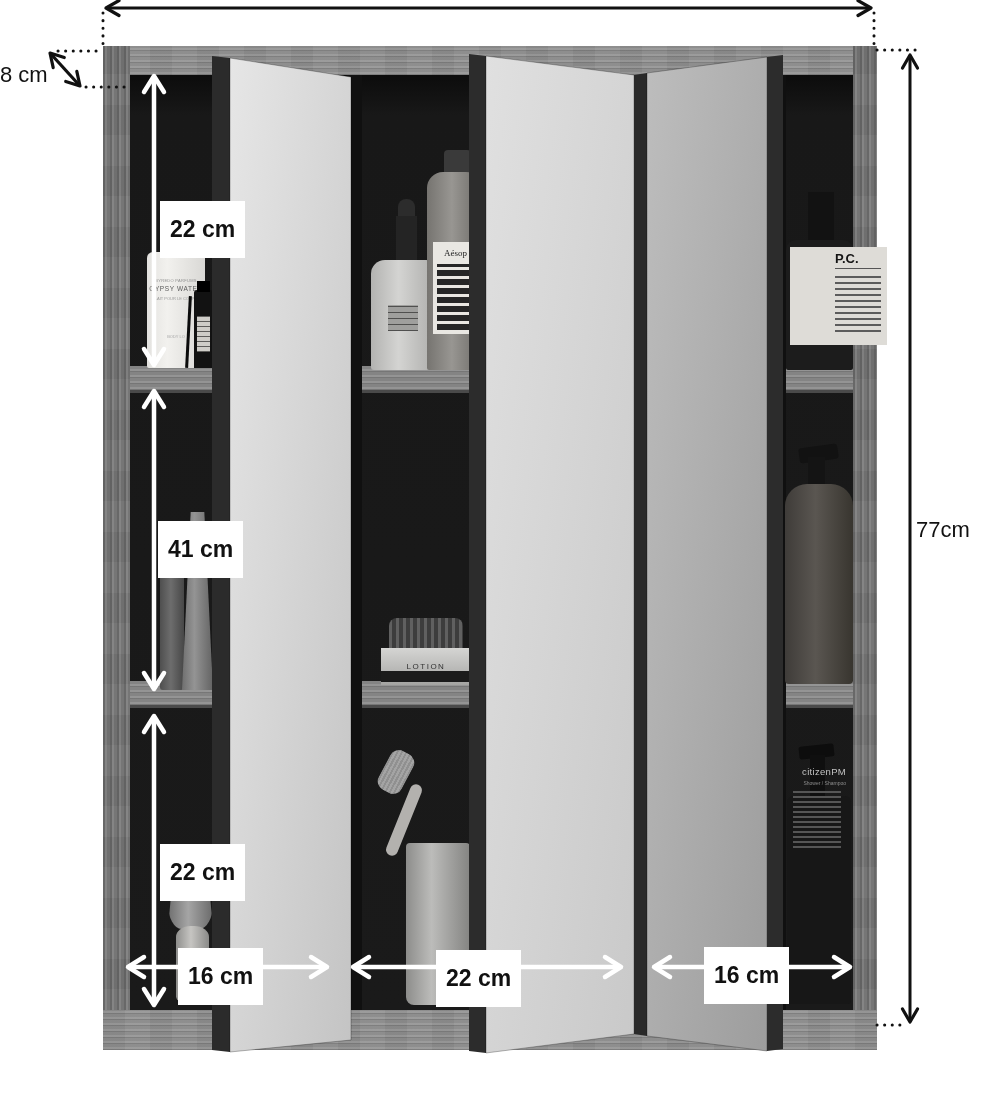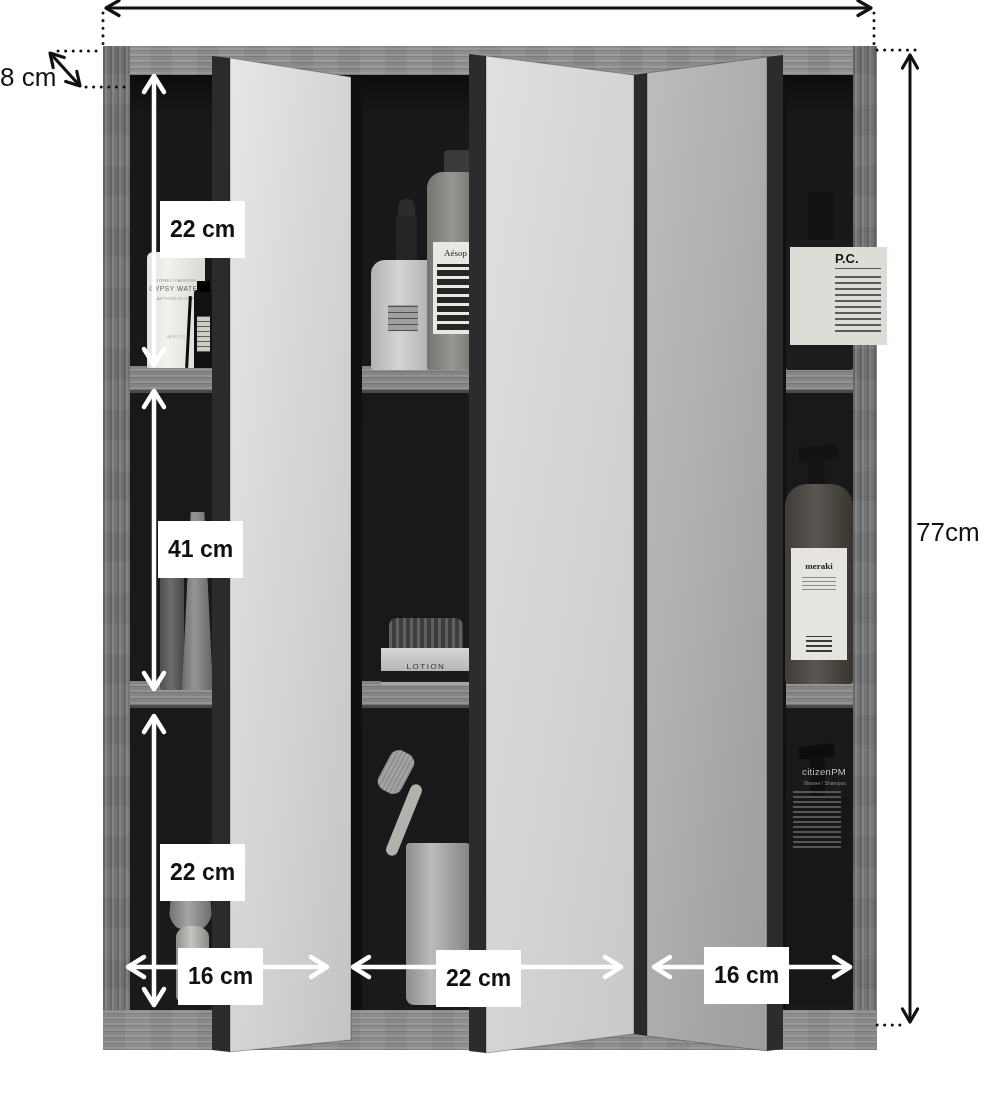--- a/index.html
+++ b/index.html
@@ -105,21 +105,21 @@
   #citizen-label .csub{font-size:5px;color:#8d8d8d;margin-top:3px;}
   #citizen-label .cbars{width:48px;height:58px;margin-top:4px;
     background-image:repeating-linear-gradient(0deg,#565656 0 2px,transparent 2px 5px);}
 
   
   svg.overlay{position:absolute;left:0;top:0;overflow:visible;}
 
   
   .dim-box{position:absolute;background:#ffffff;color:#111;font-size:23px;font-weight:600;
     padding:15px 10px;white-space:nowrap;}
-  .dim-plain{position:absolute;color:#111;font-size:26px;font-weight:500;white-space:nowrap;}
+  .dim-plain{position:absolute;color:#111;font-size:22px;font-weight:500;white-space:nowrap;}
   #lbl-sec-top{left:160px;top:201px;}
   #lbl-sec-mid{left:158px;top:521px;}
   #lbl-sec-bot{left:160px;top:844px;}
   #lbl-w-left{left:178px;top:948px;}
   #lbl-w-mid{left:436px;top:950px;}
   #lbl-w-right{left:704px;top:947px;}
   #lbl-height{left:916px;top:517px;}
   #lbl-depth{left:0px;top:62px;}
 </style>
 </head>
@@ -174,25 +174,20 @@
   <div class="abs" id="pc-neck"></div>
   <div class="abs" id="pc-body"></div>
   <div class="abs" id="pc-label">
     <div class="pname">P.C.</div>
     <div class="prule"></div>
     <div class="pbars"></div>
   </div>
   <div class="abs" id="meraki-pumphead"></div>
   <div class="abs" id="meraki-pumpstem"></div>
   <div class="abs" id="meraki-body"></div>
-  <div class="abs ptext" id="meraki-label">
-    <div class="mname">meraki</div>
-    <div class="mbars"></div>
-    <div class="mfoot"></div>
-  </div>
   <div class="abs" id="citizen-pumphead"></div>
   <div class="abs" id="citizen-pumpstem"></div>
   <div class="abs" id="citizen-body"></div>
   <div class="abs" id="citizen-label">
     <div class="cname">citizenPM</div>
     <div class="csub">Shower / Shampoo</div>
     <div class="cbars"></div>
   </div>
 
   <svg class="overlay" width="984" height="1107">

